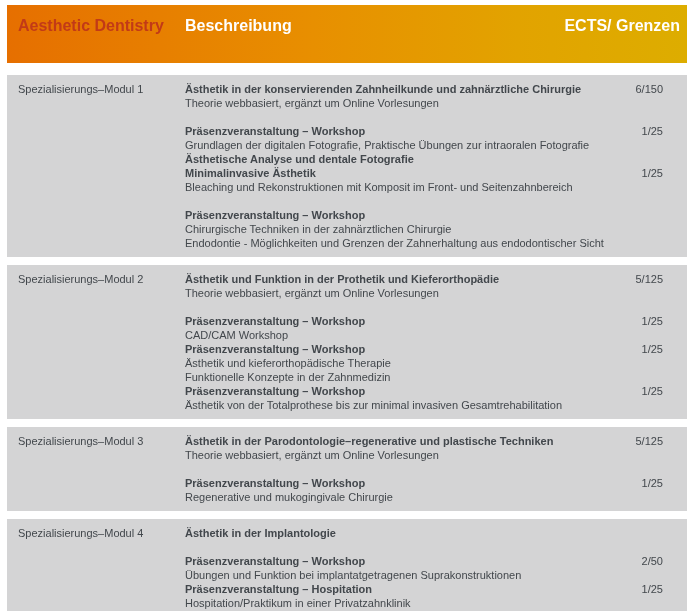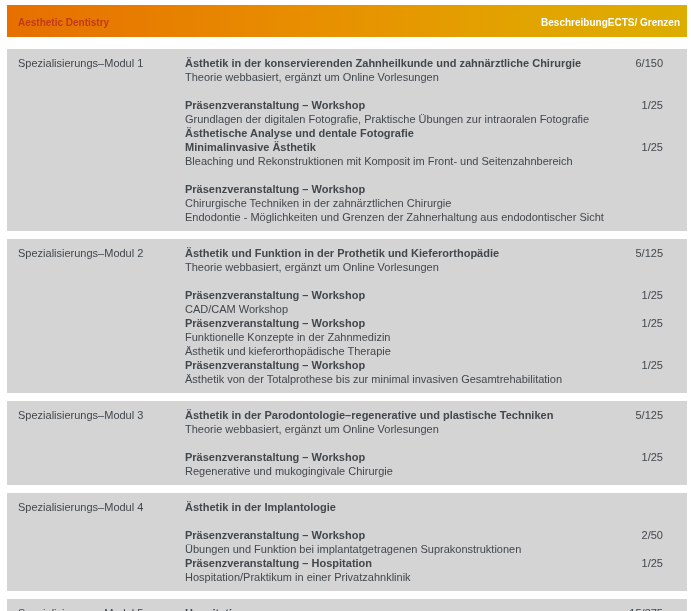--- a/index.html
+++ b/index.html
@@ -8,35 +8,35 @@
     width: 691px; height: 611px;
     font-family: "Liberation Sans", sans-serif;
     color: #42474c;
     overflow: hidden;
   }
   .table {
     width: 680px;
     margin: 5px 4px 0 7px;
   }
   .header-bar {
-    height: 32px;
+    height: 58px;
     background: linear-gradient(90deg, #e66f00 0%, #e88f00 45%, #e2a300 75%, #ddad00 100%);
     display: flex;
     align-items: flex-start;
     padding-top: 12px;
-    font-size: 10px;
+    font-size: 16px;
     font-weight: bold;
     color: #ffffff;
   }
   .hdr-col1 {
     width: 178px;
     padding-left: 11px;
     color: #c23a17;
   }
-  .hdr-col2 { flex: 1; text-align: right; }
+  .hdr-col2 { flex: 1; }
   .hdr-col3 { padding-right: 7px; text-align: right; }
   .module-block {
     background: #d4d4d5;
     margin-top: 8px;
     padding: 7px 0;
     display: flex;
     font-size: 11px;
     line-height: 14px;
   }
   .module-block:first-of-type { margin-top: 12px; }
@@ -126,24 +126,24 @@
             <span class="ects">1/25</span>
           </div>
           <div class="line">
             <span>CAD/CAM Workshop</span>
           </div>
           <div class="line bold">
             <span>Präsenzveranstaltung – Workshop</span>
             <span class="ects">1/25</span>
           </div>
           <div class="line">
+            <span>Ästhetik und kieferorthopädische Therapie</span>
+          </div>
+          <div class="line">
             <span>Funktionelle Konzepte in der Zahnmedizin</span>
-          </div>
-          <div class="line">
-            <span>Ästhetik und kieferorthopädische Therapie</span>
           </div>
           <div class="line bold">
             <span>Präsenzveranstaltung – Workshop</span>
             <span class="ects">1/25</span>
           </div>
           <div class="line">
             <span>Ästhetik von der Totalprothese bis zur minimal invasiven Gesamtrehabilitation</span>
           </div>
         </div>
   </div>

